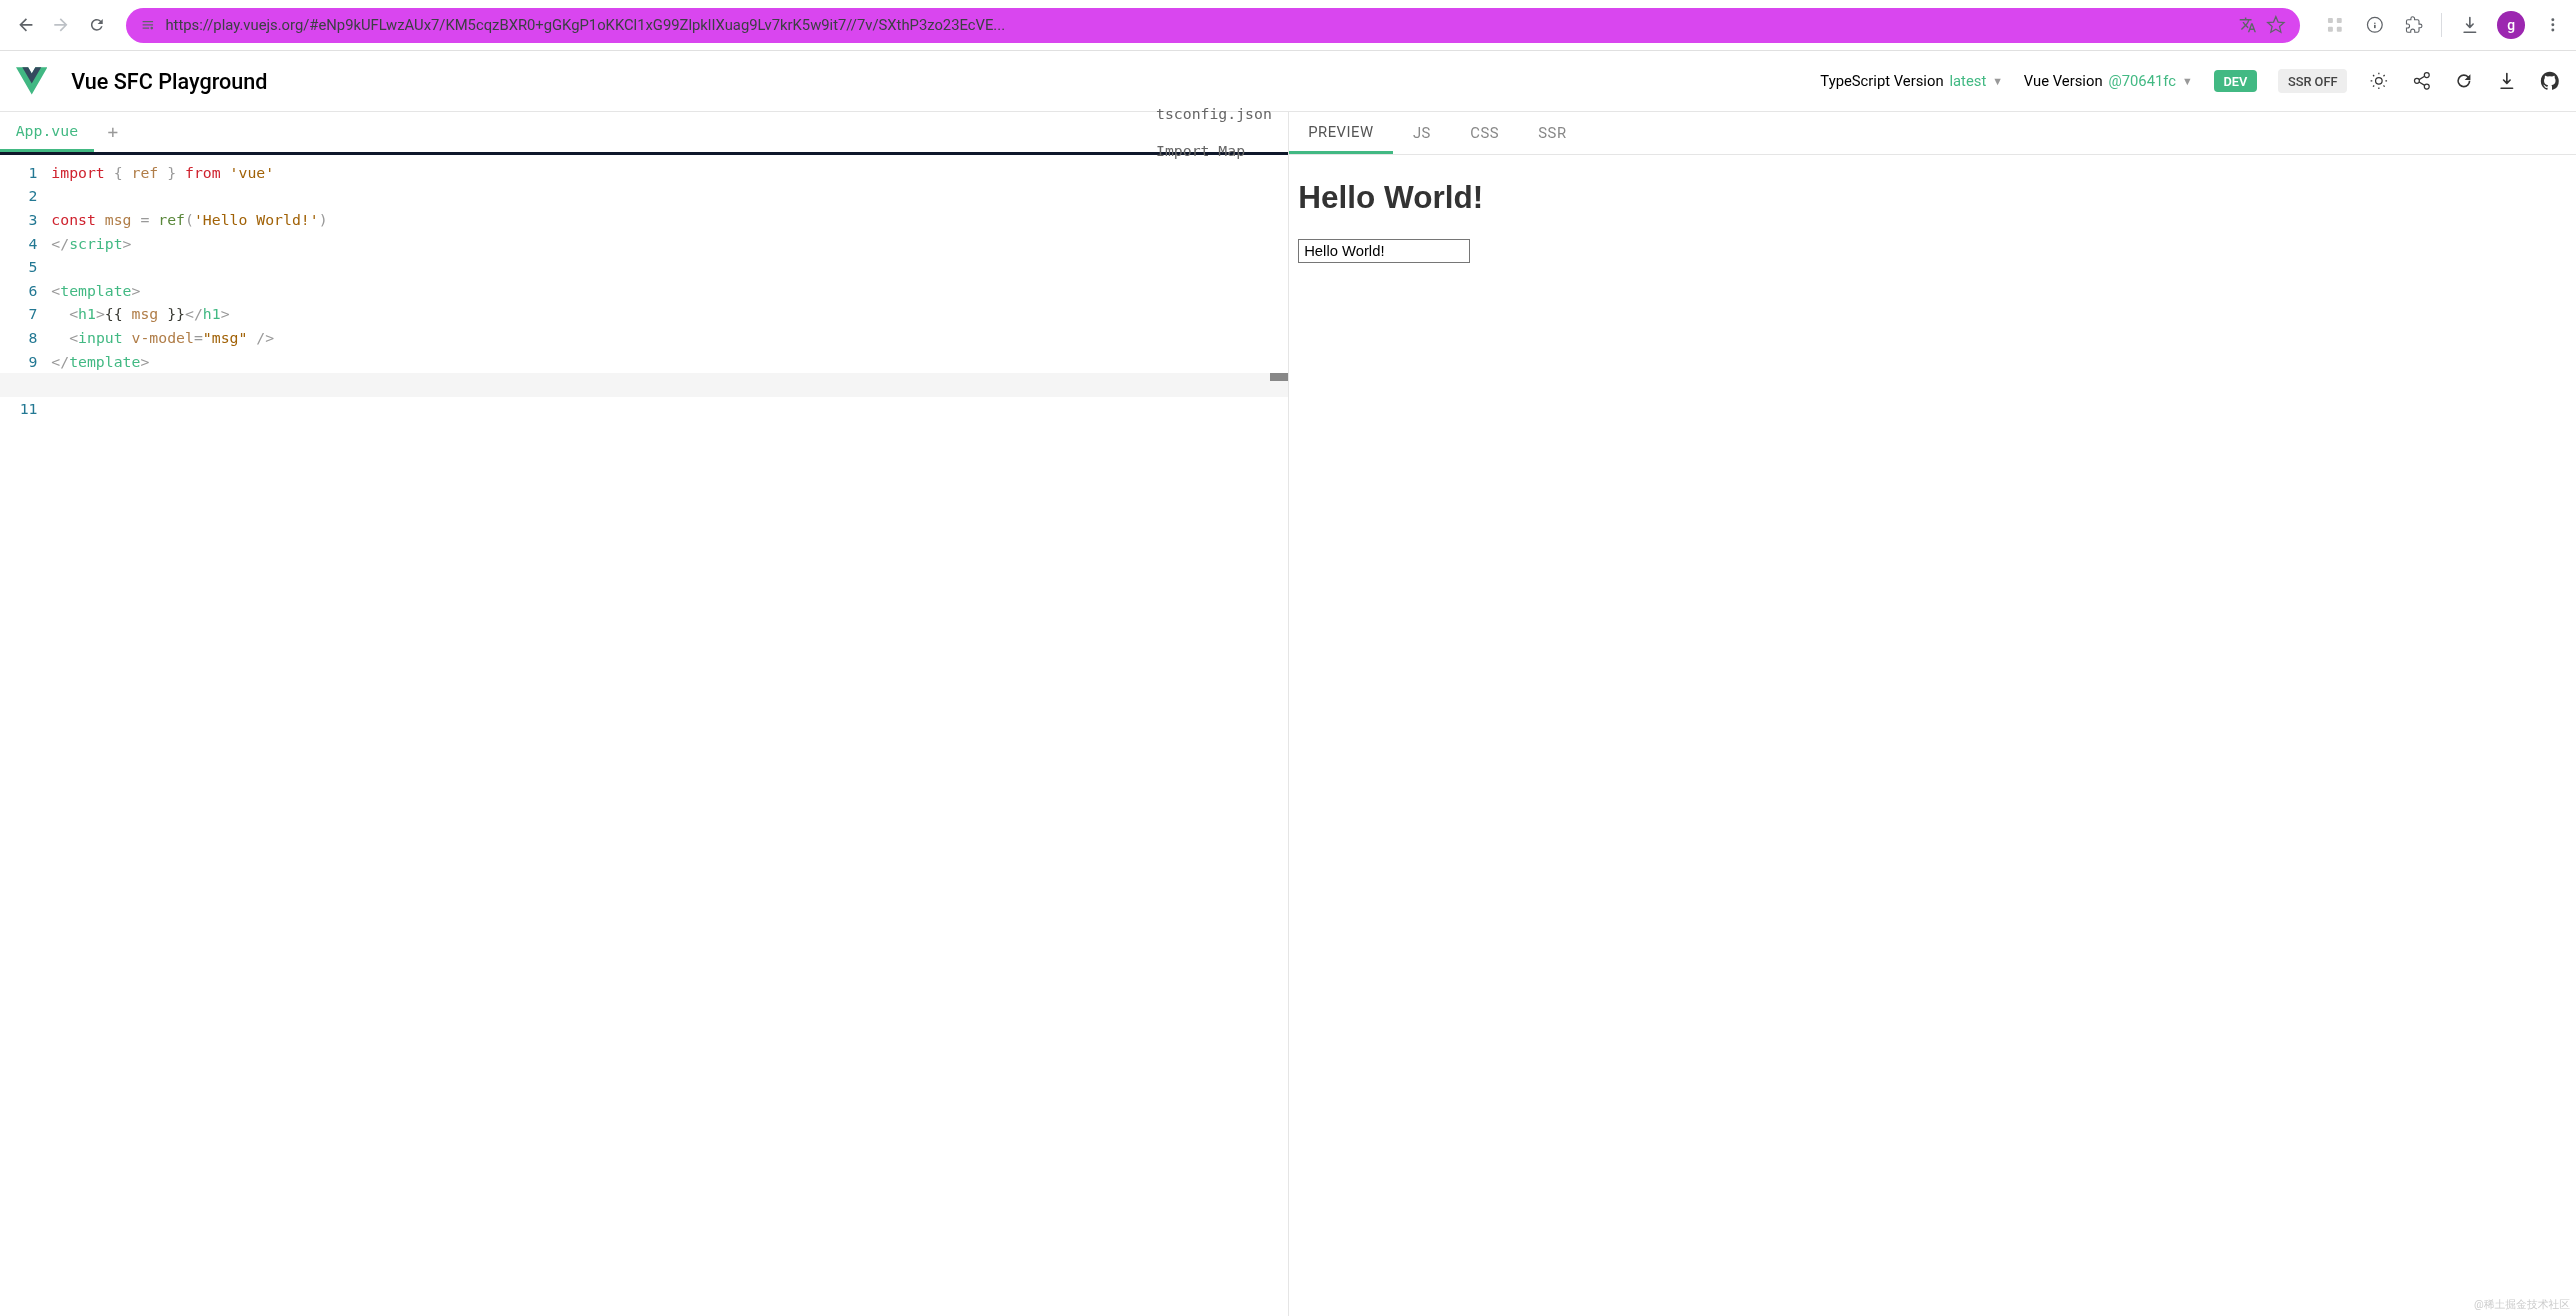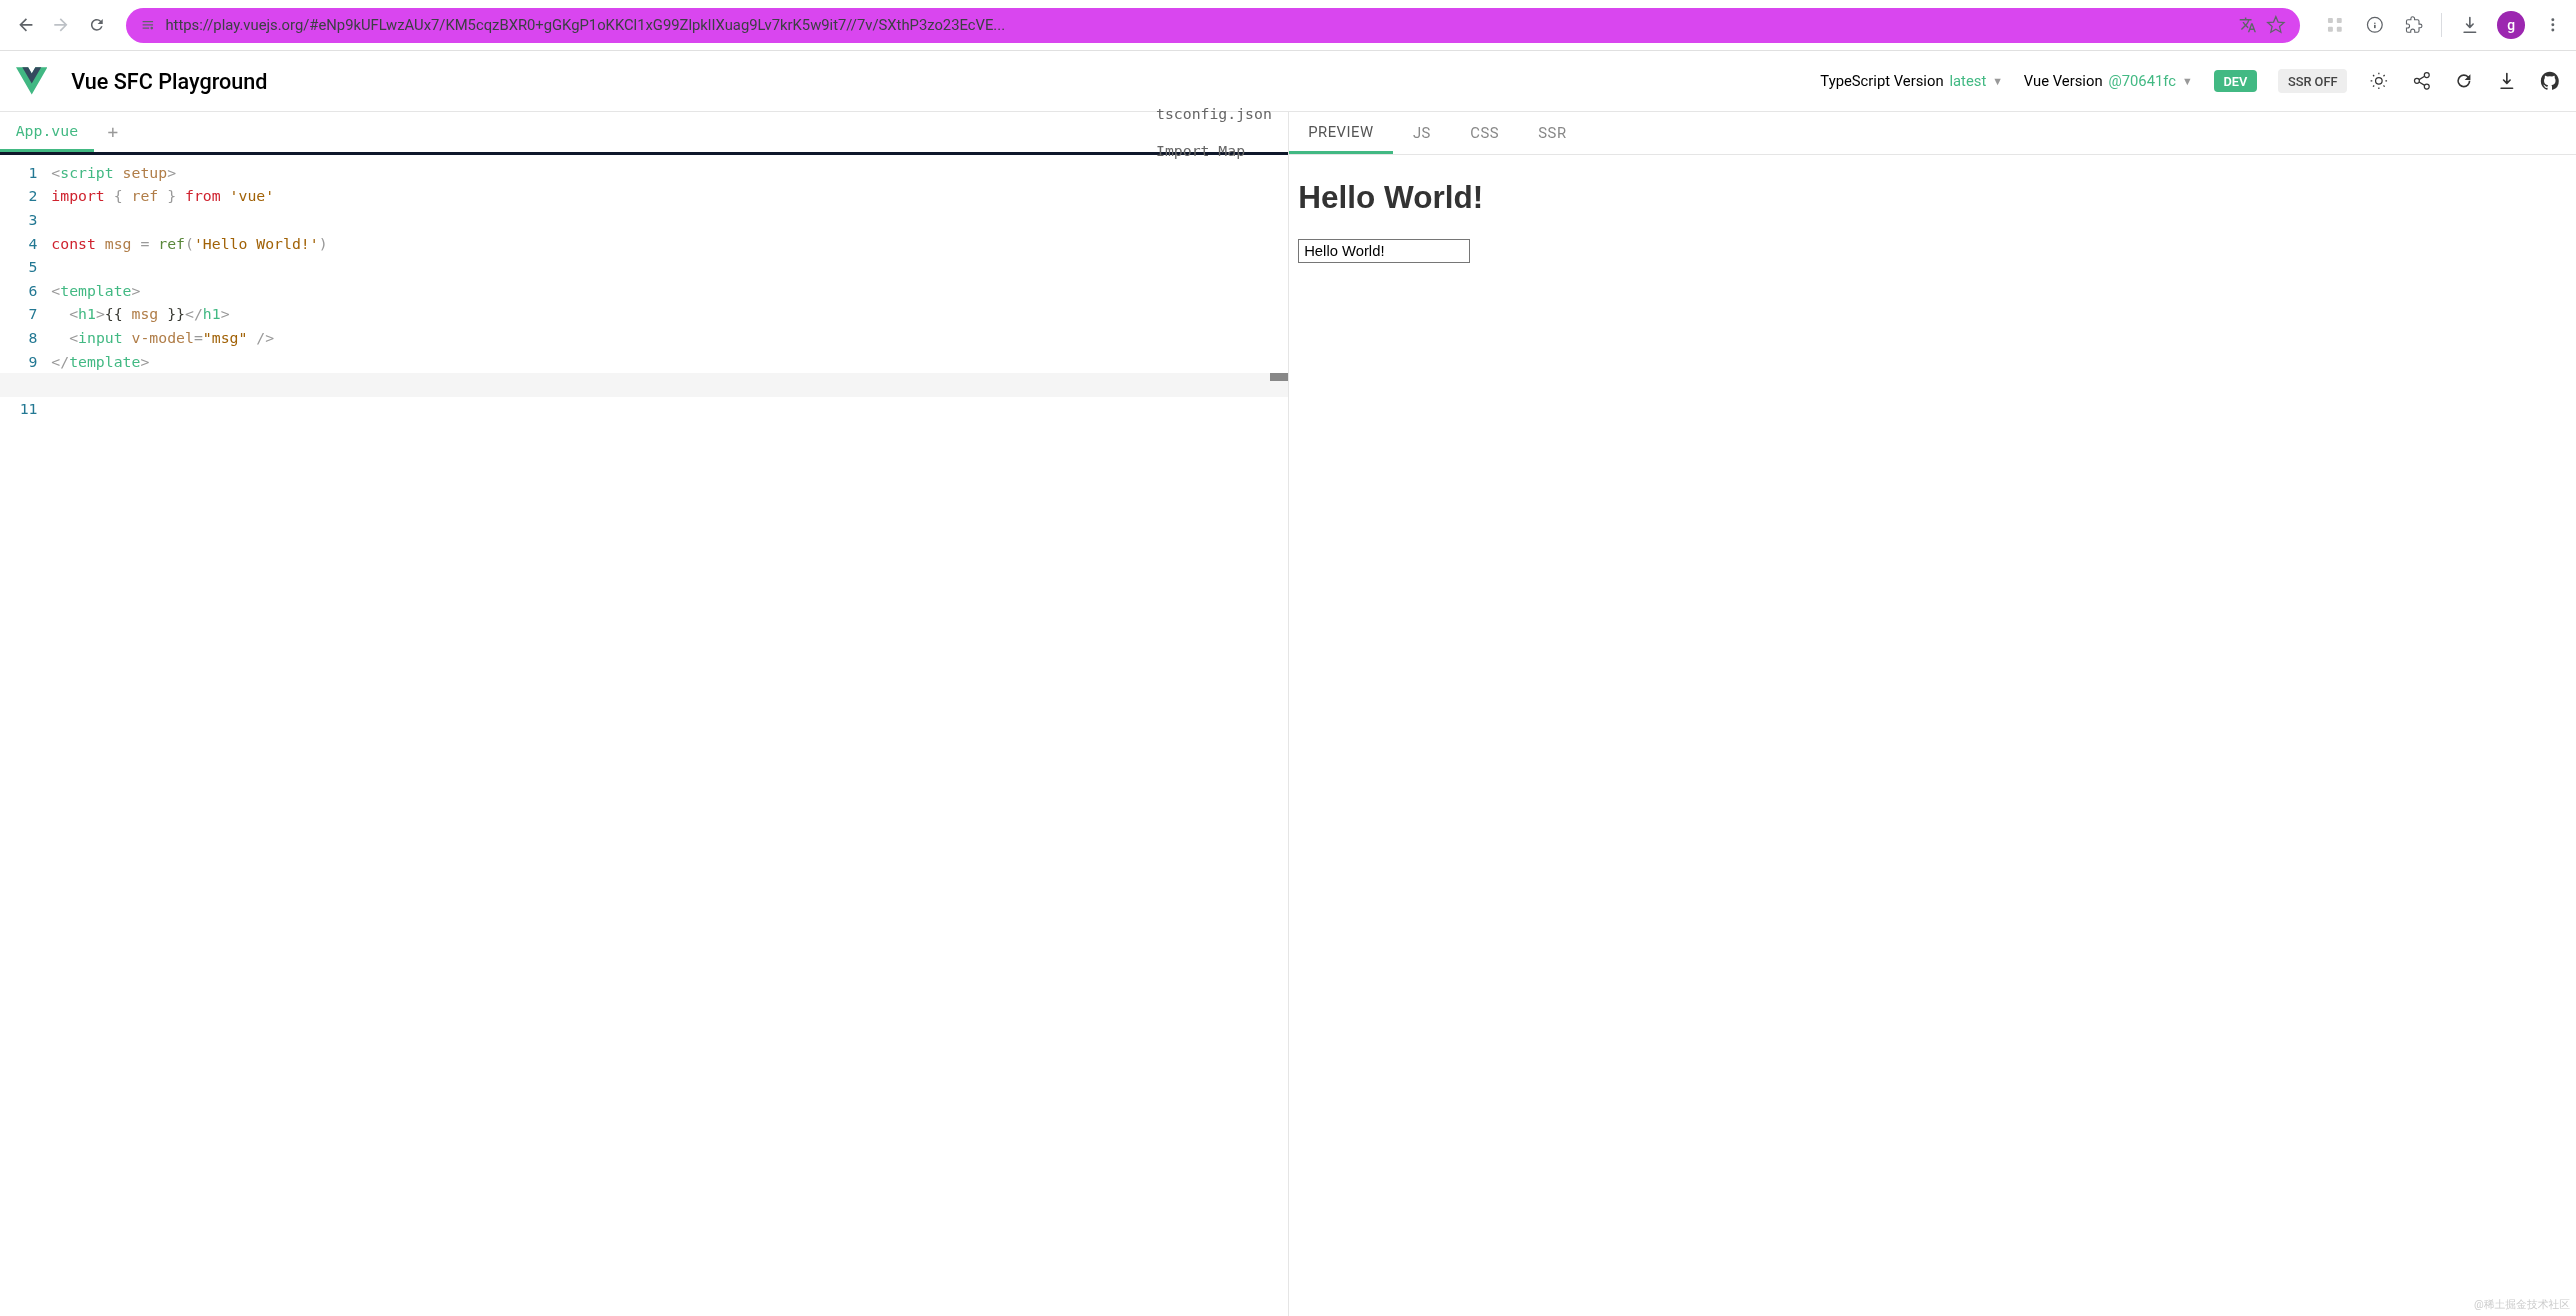--- a/index.html
+++ b/index.html
@@ -223,24 +223,24 @@
         <div class="ln">4</div>
         <div class="ln">5</div>
         <div class="ln">6</div>
         <div class="ln">7</div>
         <div class="ln">8</div>
         <div class="ln">9</div>
         <div class="ln" style="font-weight:600">10</div>
         <div class="ln">11</div>
       </div>
       <div class="code">
-        <div class="code-line"><span class="tok-punct">&lt;</span><span class="tok-tag">script</span> <span class="tok-attr">setup</span><span class="tok-punct">&gt;</span></div>
         <div class="code-line"><span class="tok-keyword2">import</span> <span class="tok-punct">{</span> <span class="tok-var">ref</span> <span class="tok-punct">}</span> <span class="tok-keyword2">from</span> <span class="tok-str">'vue'</span></div>
         <div class="code-line"></div>
         <div class="code-line"><span class="tok-keyword2">const</span> <span class="tok-var">msg</span> <span class="tok-op">=</span> <span class="tok-func">ref</span><span class="tok-punct">(</span><span class="tok-str">'Hello World!'</span><span class="tok-punct">)</span></div>
+        <div class="code-line"><span class="tok-punct">&lt;/</span><span class="tok-tag">script</span><span class="tok-punct">&gt;</span></div>
         <div class="code-line"></div>
         <div class="code-line"><span class="tok-punct">&lt;</span><span class="tok-tag">template</span><span class="tok-punct">&gt;</span></div>
         <div class="code-line">  <span class="tok-punct">&lt;</span><span class="tok-tag">h1</span><span class="tok-punct">&gt;</span><span class="tok-plain">{{ </span><span class="tok-var">msg</span><span class="tok-plain"> }}</span><span class="tok-punct">&lt;/</span><span class="tok-tag">h1</span><span class="tok-punct">&gt;</span></div>
         <div class="code-line">  <span class="tok-punct">&lt;</span><span class="tok-tag">input</span> <span class="tok-attr">v-model</span><span class="tok-op">=</span><span class="tok-str">"msg"</span> <span class="tok-punct">/&gt;</span></div>
         <div class="code-line" style="position:relative;z-index:1"><span class="tok-punct">&lt;/</span><span class="tok-tag">template</span><span class="tok-punct">&gt;</span></div>
         <div class="code-line"></div>
         <div class="mini-scroll"></div>
       </div>
     </div>
   </div>

